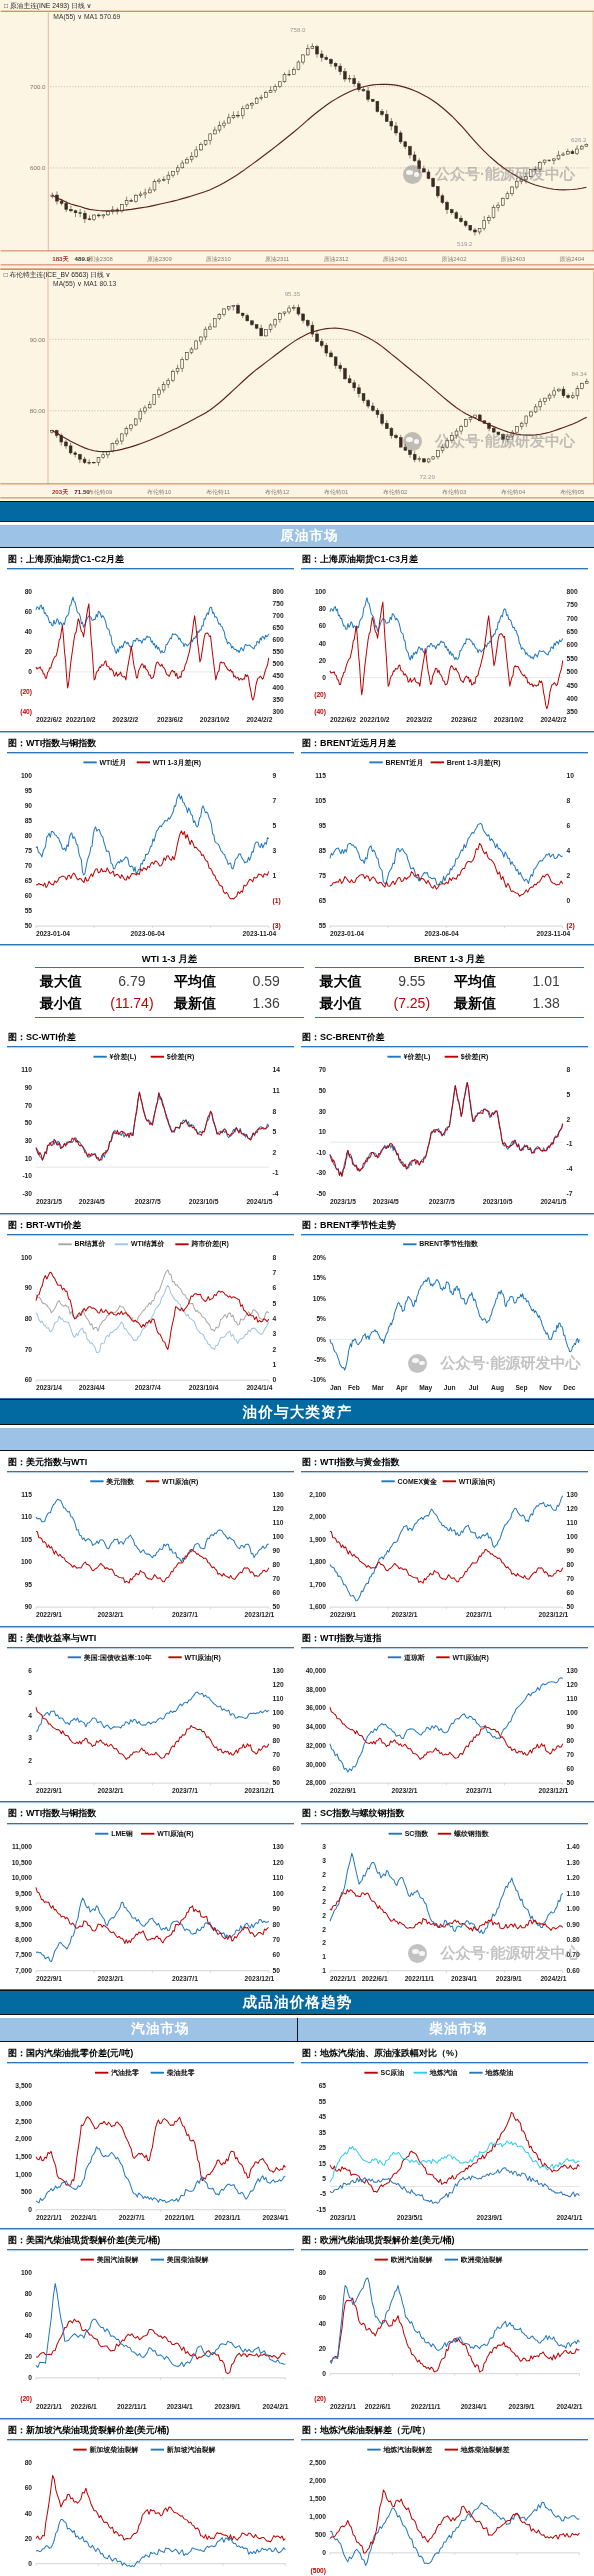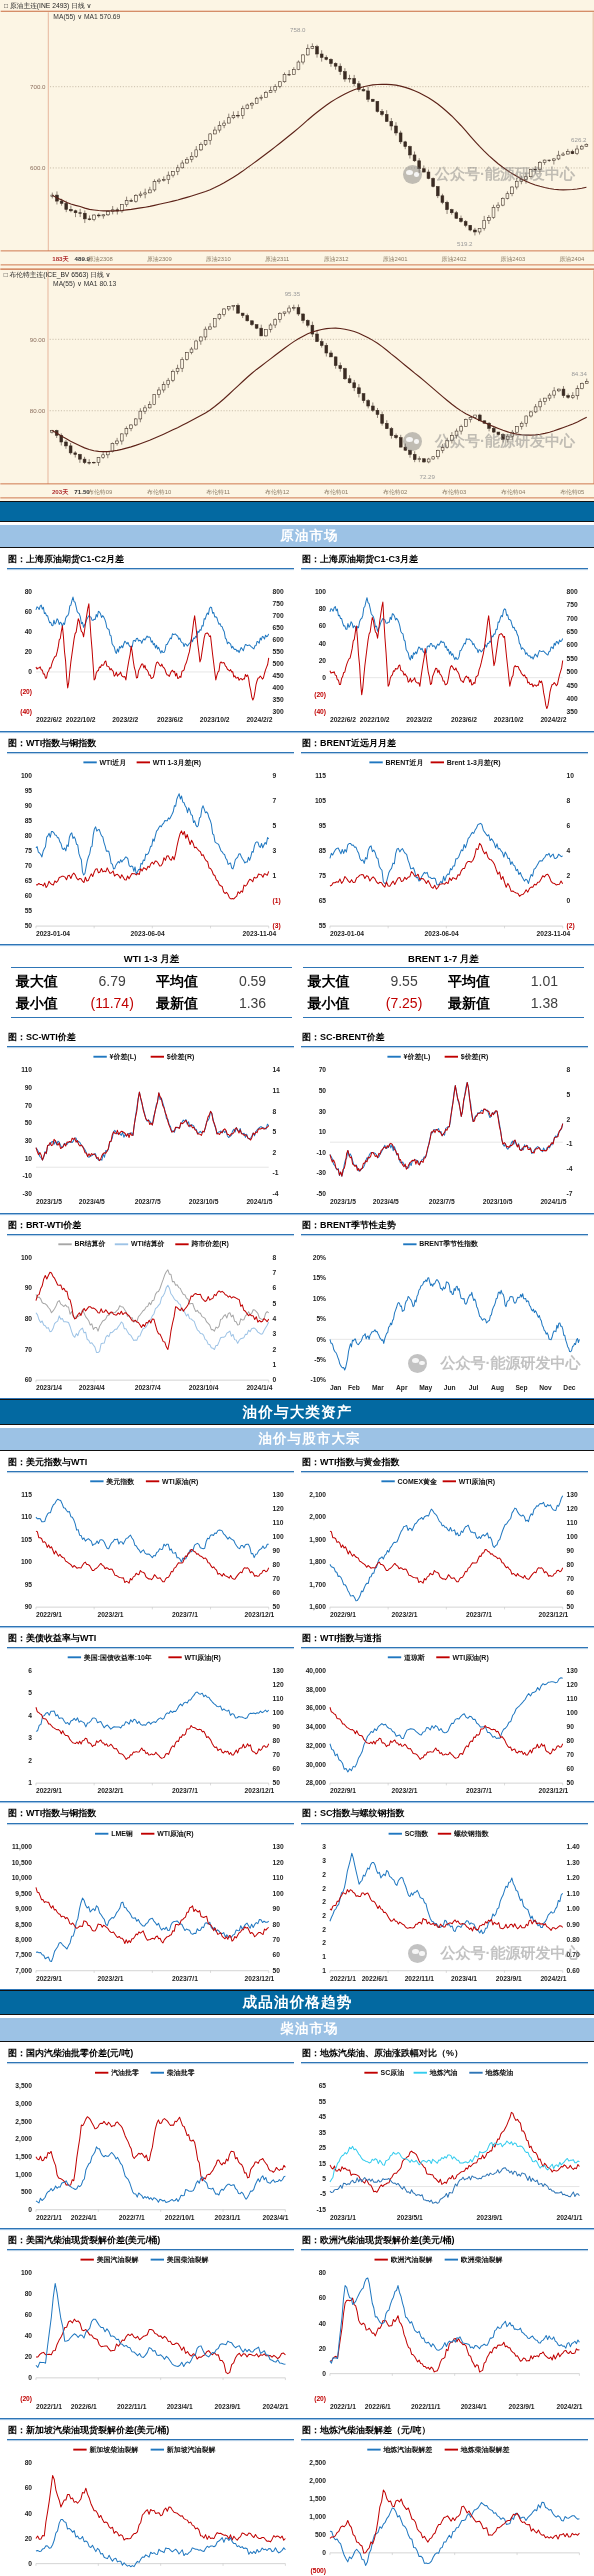--- a/index.html
+++ b/index.html
@@ -12,21 +12,21 @@
   .band-dark{height:23.6px;background:#0369a1;border-top:1.7px solid #111;border-bottom:1.7px solid #111;display:flex;align-items:center;justify-content:center;color:#fff;font-size:14.6px;font-weight:bold;letter-spacing:1.1px;}
   .band-dark.empty{height:19px;}
   .band-gap{height:2.8px;background:#fff;}
   .band-light{height:22.4px;background:#9CC2E5;border-bottom:1.7px solid #111;display:flex;color:#fff;font-size:13.5px;font-weight:bold;letter-spacing:1.1px;}
   .band-light .half{flex:1;display:flex;align-items:center;justify-content:center;padding-left:24px;}
   .band-light .half + .half{border-left:1.7px solid #111;}
   .band-light.single .half{flex:1;}
   .chart-row{display:flex;padding:1.1px 3.4px 3.4px 3.4px;border-bottom:1.7px solid #2E75B6;box-shadow:0 1.1px 0 #9CC2E5;}
   .chart-card{flex:1;position:relative;padding:0 3.4px;min-width:0;}
   .chart-title{font-size:9px;font-weight:bold;padding:3.9px 1.1px 2.2px 1.1px;border-bottom:1.7px solid #2E75B6;box-shadow:0 1.1px 0 rgba(46,117,182,.35);}
-  .stats-row{display:flex;padding:5.6px 5.6px 7.9px 5.6px;}
+  .stats-row{display:flex;padding:5.6px 5.6px 7.9px 5.6px;margin-left:24px;}
   .stats-table{flex:1;margin:0 5.6px;}
   .stats-table .t-title{text-align:center;font-weight:bold;font-size:9.5px;padding:1.7px 0;}
   .stats-table .t-body{border-top:1.7px solid #2E75B6;border-bottom:1.7px solid #2E75B6;padding:2.2px 0;}
   .stats-table .t-r{display:flex;font-size:14px;padding:2.2px 0;}
   .stats-table .t-c{flex:1;display:flex;}
   .stats-table .t-lab{width:42%;padding-left:4.5px;font-weight:bold;}
   .stats-table .t-val{width:58%;text-align:center;color:#404040;}
   .stats-table .neg{color:#C00000;}
   svg text{font-family:"Liberation Sans","DejaVu Sans",sans-serif;}
 </style>
@@ -728,21 +728,21 @@
             <span class="t-val neg">(11.74)</span>
           </div>
           <div class="t-c">
             <span class="t-lab">最新值</span>
             <span class="t-val">1.36</span>
           </div>
         </div>
       </div>
     </div>
     <div class="stats-table">
-      <div class="t-title">BRENT 1-7 月差</div>
+      <div class="t-title">BRENT 1-3 月差</div>
       <div class="t-body">
         <div class="t-r">
           <div class="t-c">
             <span class="t-lab">最大值</span>
             <span class="t-val">9.55</span>
           </div>
           <div class="t-c">
             <span class="t-lab">平均值</span>
             <span class="t-val">1.01</span>
           </div>
@@ -895,21 +895,20 @@
         <span>公众号·能源研发中心</span>
       </div>
     </div>
   </div>
 
 <div class="band-dark">
     <span>油价与大类资产</span>
   </div>
 <div class="band-gap"></div>
 <div class="band-light">
-  <div class="half">油价与股市大宗</div>
 </div>
 
 <div class="chart-row">
     <div class="chart-card">
       <div class="chart-title">图：美元指数与WTI</div>
       <svg width="289" height="150" viewBox="0 0 516 268" style="display:block;max-width:100%;">
         <text x="45" y="44" font-size="12" fill="#222" text-anchor="end" font-weight="bold">115</text>
         <text x="45" y="84.4" font-size="12" fill="#222" text-anchor="end" font-weight="bold">110</text>
         <text x="45" y="124.8" font-size="12" fill="#222" text-anchor="end" font-weight="bold">105</text>
         <text x="45" y="165.2" font-size="12" fill="#222" text-anchor="end" font-weight="bold">100</text>
@@ -1140,20 +1139,21 @@
         <span>公众号·能源研发中心</span>
       </div>
     </div>
   </div>
 
 <div class="band-dark">
     <span>成品油价格趋势</span>
   </div>
 <div class="band-gap"></div>
 <div class="band-light">
+  <div class="half">汽油市场</div>
   <div class="half">柴油市场</div>
 </div>
 
 <div class="chart-row">
     <div class="chart-card">
       <div class="chart-title">图：国内汽柴油批零价差(元/吨)</div>
       <svg width="289" height="162" viewBox="0 0 516 288" style="display:block;max-width:100%;">
         <text x="45" y="44" font-size="12" fill="#222" text-anchor="end" font-weight="bold">3,500</text>
         <text x="45" y="75.71428571428572" font-size="12" fill="#222" text-anchor="end" font-weight="bold">3,000</text>
         <text x="45" y="107.42857142857143" font-size="12" fill="#222" text-anchor="end" font-weight="bold">2,500</text>

